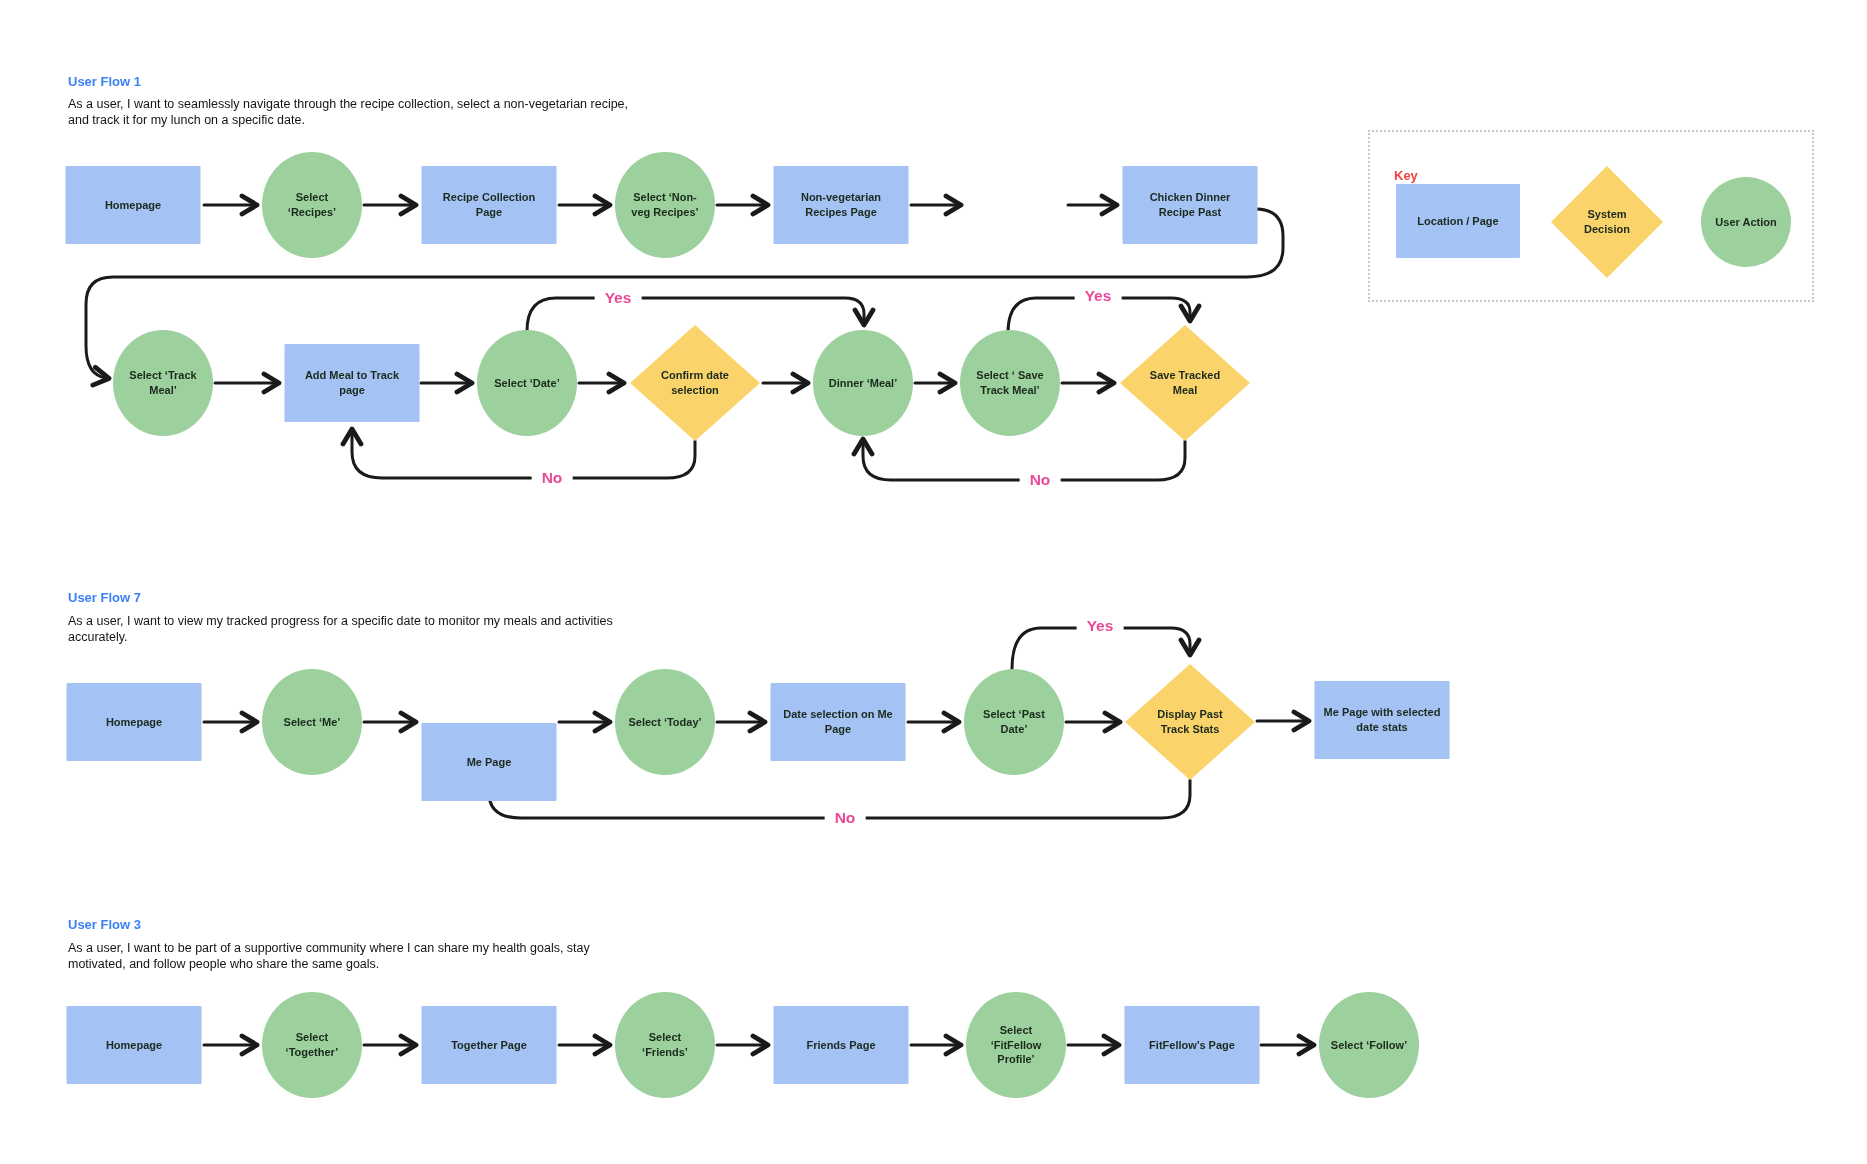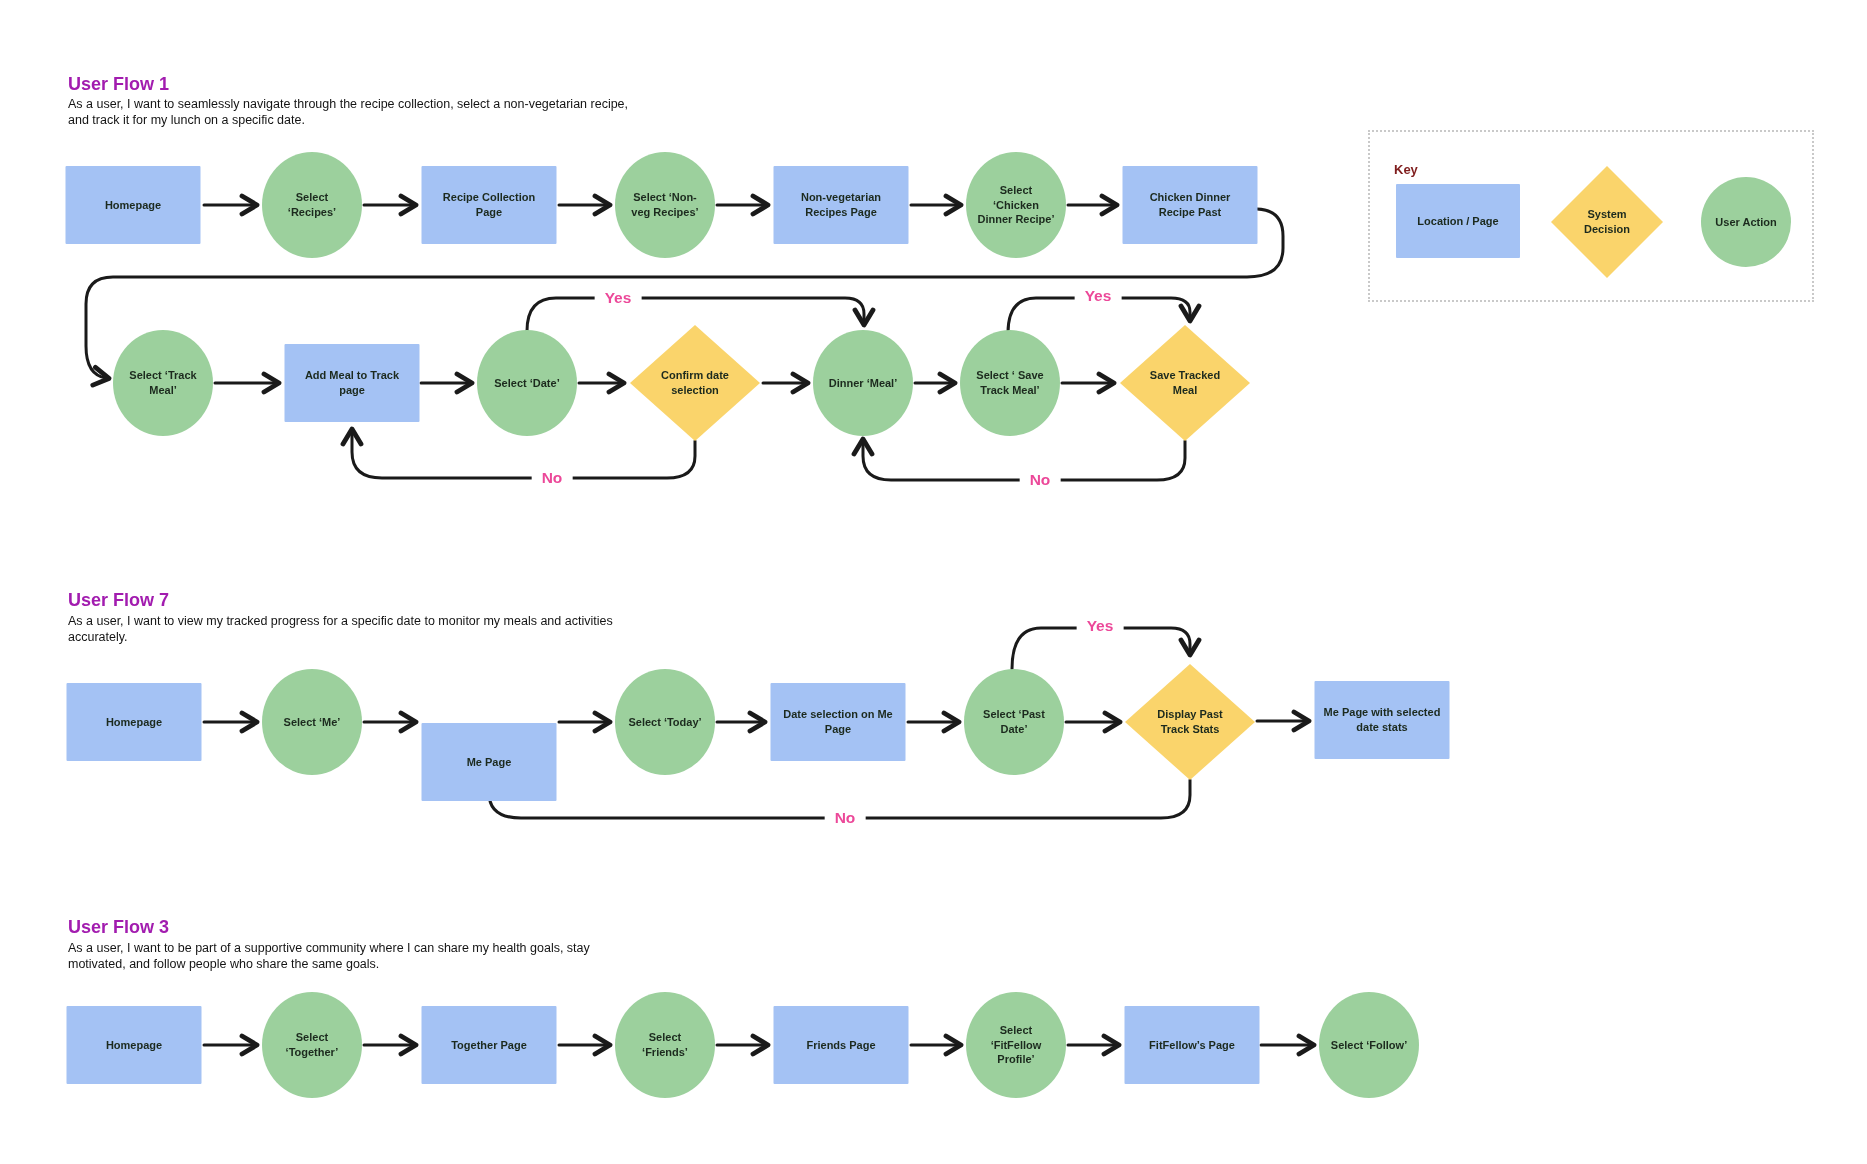--- a/index.html
+++ b/index.html
@@ -14,31 +14,31 @@
     position:absolute; transform:translate(-50%,-50%);
     display:flex; align-items:center; justify-content:center; text-align:center;
     font-weight:700; font-size:11px; line-height:1.32; color:#1c2a1e;
     padding:0 8px; box-sizing:border-box;
   }
   .rect    { width:135px; height:78px;  background:var(--location_page_fill,#a4c2f4); border-radius:1px; }
   .circle  { width:100px; height:106px; background:var(--user_action_fill,#9cd09d); border-radius:50%; padding:0 10px; }
   .diamond { width:130px; height:116px; background:var(--system_decision_fill,#fad46b);
              clip-path:polygon(50% 0,100% 50%,50% 100%,0 50%); padding:0 18px; }
 
-  .flow-title { position:absolute; font-size:18px; font-weight:700; color:#a21caf; }
+  .flow-title { position:absolute; font-size:13px; font-weight:700; color:#3b82f6; }
   .flow-desc  { position:absolute; font-size:12.5px; color:#141414; line-height:16px; white-space:pre-line; }
 
   .wire-label {
     position:absolute; transform:translate(-50%,-50%);
     font-weight:700; font-size:15.5px; color:#ec4899; background:#fff; padding:0 10px;
   }
 
   .key-panel { position:absolute; left:1368px; top:130px; width:446px; height:172px;
                border:2px dotted var(--key_border,#c9c9c9); box-sizing:border-box; }
-  .key-title { position:absolute; left:1394px; top:162px; font-size:13px; font-weight:700; color:#7f1d1d; }
+  .key-title { position:absolute; left:1394px; top:168px; font-size:13px; font-weight:700; color:#ef4444; }
   .key-rect    { width:124px; height:74px; }
   .key-diamond { width:112px; height:112px; padding:0 16px; }
   .key-circle  { width:90px; height:90px; padding:0 6px; }
 </style>
 </head>
 <body>
 
 <div class="canvas">
 
   <svg class="wires" width="1867" height="1164">
@@ -99,21 +99,20 @@
 
   <div class="flow-title" style="left:68px;top:74px">User Flow 1</div>
   <div class="flow-desc" style="left:68px;top:96px">As a user, I want to seamlessly navigate through the recipe collection, select a non-vegetarian  recipe,
 and track it for my lunch on a specific date.</div>
 
   <div class="node rect" style="left:133px;top:205px">Homepage</div>
   <div class="node circle" style="left:312px;top:205px">Select ‘Recipes’</div>
   <div class="node rect" style="left:489px;top:205px">Recipe Collection Page</div>
   <div class="node circle" style="left:665px;top:205px">Select ‘Non-veg Recipes’</div>
   <div class="node rect" style="left:841px;top:205px">Non-vegetarian Recipes Page</div>
-  <div class="node circle" style="left:1016px;top:205px">Select ‘Chicken Dinner Recipe’</div>
   <div class="node rect" style="left:1190px;top:205px">Chicken Dinner Recipe Past</div>
 
   <div class="node circle" style="left:163px;top:383px">Select ‘Track Meal’</div>
   <div class="node rect" style="left:352px;top:383px">Add Meal to Track page</div>
   <div class="node circle" style="left:527px;top:383px">Select ‘Date’</div>
   <div class="node diamond" style="left:695px;top:383px">Confirm date selection</div>
   <div class="node circle" style="left:863px;top:383px">Dinner ‘Meal’</div>
   <div class="node circle" style="left:1010px;top:383px">Select ‘ Save Track Meal’</div>
   <div class="node diamond" style="left:1185px;top:383px">Save Tracked Meal</div>
 

